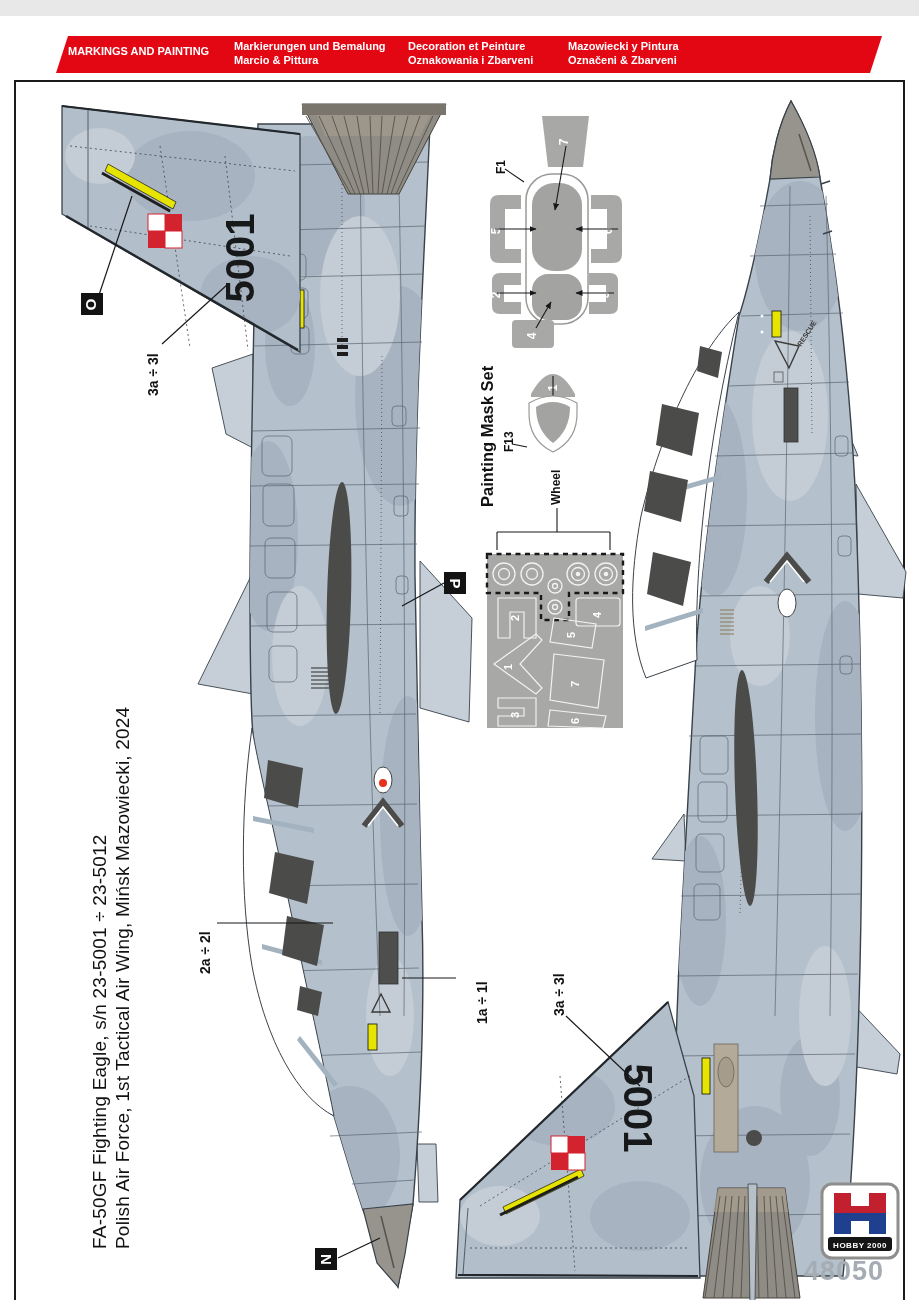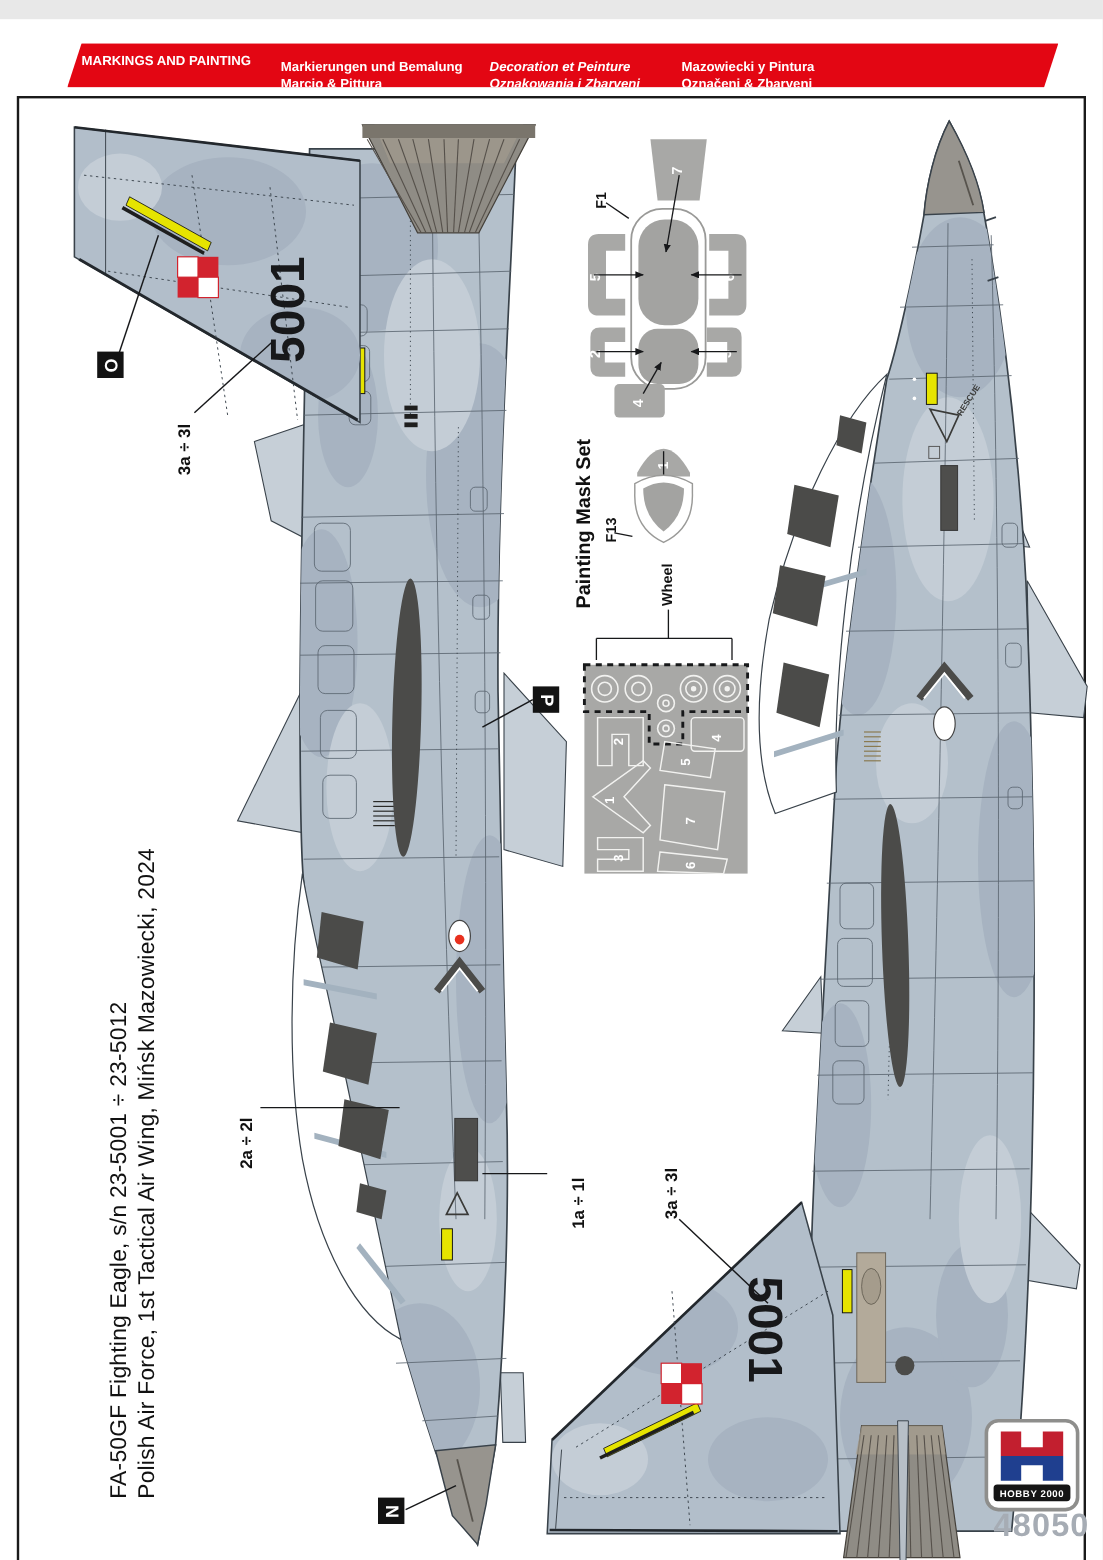--- a/index.html
+++ b/index.html
@@ -7,24 +7,24 @@
   .page {
     position:relative; width:919px; height:1300px; background:#ffffff;
     font-family:"Liberation Sans", sans-serif; overflow:hidden; margin:16px auto;
   }
   
   .banner {
     position:absolute; left:56px; top:20px; width:826px; height:37px;
     background:#e30613;
     clip-path: polygon(12px 0, 100% 0, calc(100% - 12px) 100%, 0 100%);
   }
-  .banner .col { position:absolute; top:13px; color:#fff; font-weight:bold; font-size:11px; line-height:14px; white-space:nowrap; }
+  .banner .col { position:absolute; top:3px; color:#fff; font-weight:bold; font-size:11px; line-height:14px; white-space:nowrap; }
   .banner .c1 { left:12px; top:8px; }
   .banner .c2 { left:178px; }
-  .banner .c3 { left:352px;font-style:italic; }
+  .banner .c3 { left:352px; }
   .banner .c4 { left:512px; }
   
   .frame {
     position:absolute; left:14px; top:64px; width:891px; height:1223px;
     border:2px solid #1a1a1a; background:#fff;
   }
   svg.art { position:absolute; left:0; top:0; width:919px; height:1300px; }
   
   .vlabel {
     position:absolute; white-space:nowrap; color:#111;
@@ -36,21 +36,21 @@
   .masktitle { font-size:16.5px; font-weight:bold; }
   
   .tagbox {
     position:absolute; width:22px; height:22px; background:#131313; color:#fff;
     display:flex; align-items:center; justify-content:center;
     font-size:15px; font-weight:bold;
   }
   .tagbox span { transform:rotate(90deg); display:block; }
   
   .kitnum {
-    position:absolute; left:804px; top:1240px; width:104px; text-align:right;
+    position:absolute; left:804px; top:1240px; width:104px; text-align:left;
     font-size:27px; font-weight:bold; letter-spacing:1px; color:#a6acb4;
   }
 </style>
 </head>
 <body>
 
 <div class="page">
 
   <div class="banner">
     <div class="col c1">

